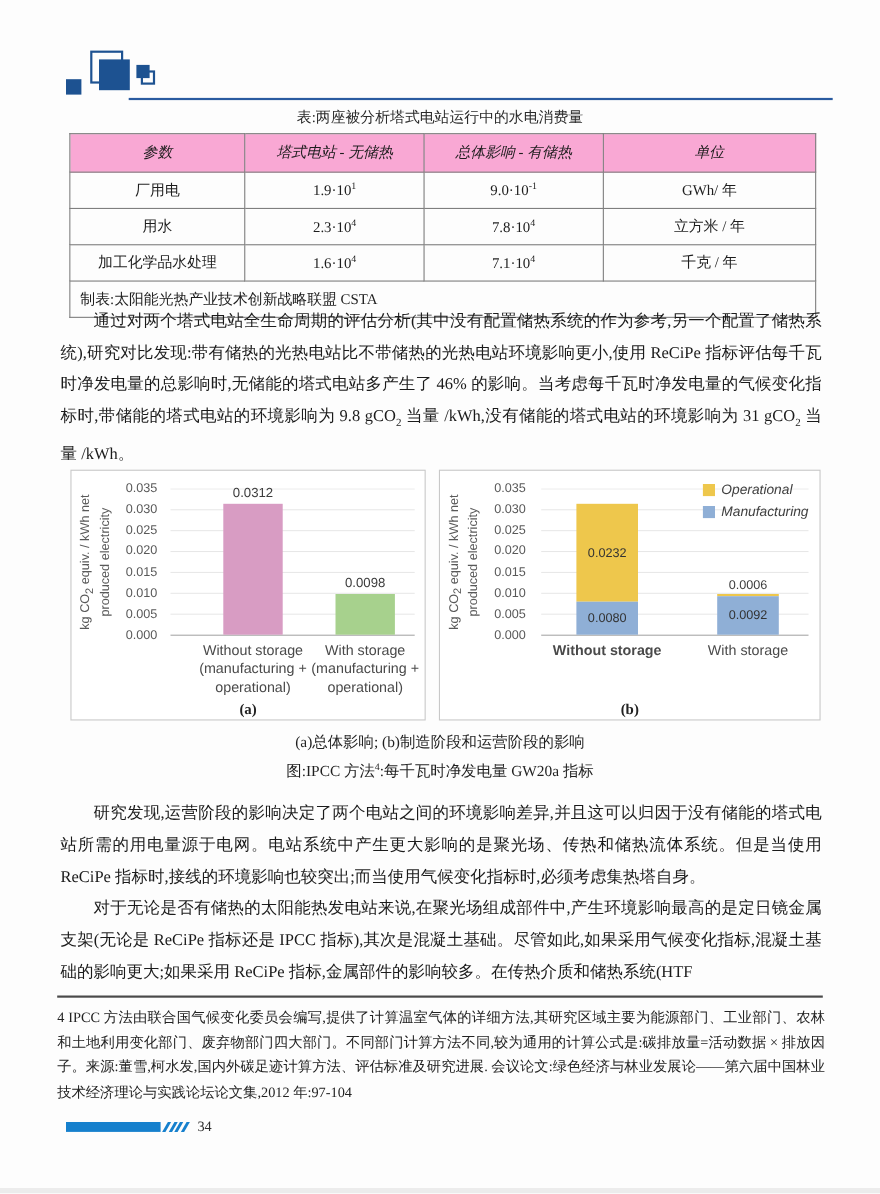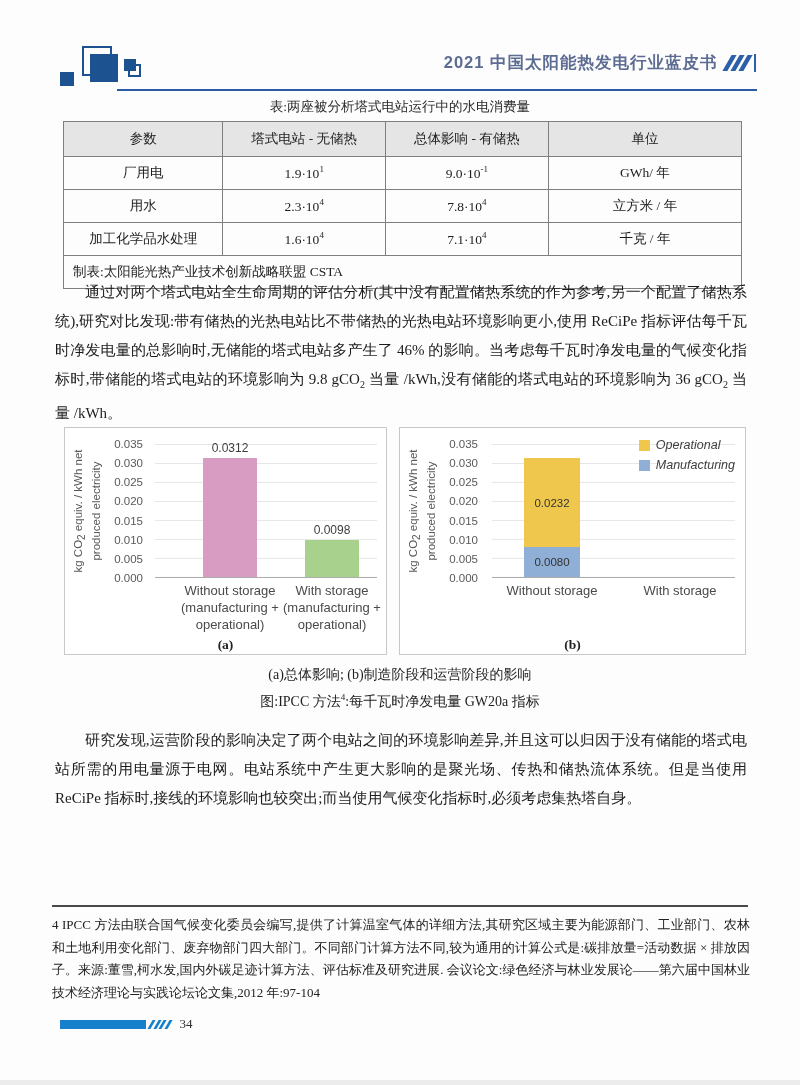--- a/index.html
+++ b/index.html
@@ -14,21 +14,21 @@
   .hdr-title { font-family:"Liberation Sans", sans-serif; font-size:16.5px; font-weight:bold; color:#5d6c92; letter-spacing:1px; }
   .slashes { display:flex; align-items:center; gap:3px; }
   .slash { width:5px; height:16px; background:#2d5fa8; transform:skewX(-30deg); }
   .slash-bar { width:2.5px; height:18px; background:#2d5fa8; margin-left:3px; }
   .hdr-rule { position:absolute; left:117px; right:43px; top:89px; height:2px; background:#2a5ba0; }
 
   
   .tbl-title { position:absolute; left:0; right:0; top:98px; text-align:center; font-size:13.5px; color:#2a2a2a; }
   table.wtab { position:absolute; left:63px; top:121px; width:679px; border-collapse:collapse; font-size:13.5px; color:#1d1d1d; }
   table.wtab th, table.wtab td { border:1px solid #7f7f7f; text-align:center; padding:7px 4px; font-weight:normal; }
-  table.wtab thead th { background:#e5e5e5; padding:8px 4px; }
+  table.wtab thead th { background:#f9a8d4; padding:8px 4px;font-style:italic; }
   table.wtab td.mk { text-align:left; padding-left:9px; }
   sup.sc { font-size:9px; }
 
   
   .para { position:absolute; left:55px; width:692px; font-size:15px; line-height:29px; text-align:justify; text-indent:2em; color:#1b1b1b; }
   sub.s2 { font-size:10px; }
 
   
   .panel { position:absolute; top:427px; height:228px; border:1px solid #c8c8c8; background:#fff;
            font-family:"Liberation Sans", sans-serif; color:#595959; }
@@ -77,29 +77,20 @@
 
 <div class="page">
 
   <div class="logo">
     <div class="sq" style="left:8px; top:28px; width:14px; height:14px;"></div>
     <div class="sq-o" style="left:30px; top:2px; width:30px; height:30px;"></div>
     <div class="sq" style="left:38px; top:10px; width:28px; height:28px;"></div>
     <div class="sq-o" style="left:76px; top:20px; width:13px; height:13px;"></div>
     <div class="sq" style="left:72px; top:15px; width:12px; height:12px;"></div>
   </div>
-  <div class="hdr-title-row">
-    <span class="hdr-title">2021 中国太阳能热发电行业蓝皮书</span>
-    <span class="slashes">
-      <span class="slash"></span>
-        <span class="slash"></span>
-        <span class="slash"></span>
-        <span class="slash-bar"></span>
-    </span>
-  </div>
   <div class="hdr-rule"></div>
 
   <div class="tbl-title">表:两座被分析塔式电站运行中的水电消费量</div>
   <table class="wtab">
     <thead>
       <tr>
         <th style="width:23.5%">参数</th>
         <th style="width:24%">塔式电站 - 无储热</th>
         <th style="width:24%">总体影响 - 有储热</th>
         <th style="width:28.5%">单位</th>
@@ -123,21 +114,21 @@
         <td><span>1.6·10</span><sup class="sc">4</sup></td>
         <td><span>7.1·10</span><sup class="sc">4</sup></td>
         <td>千克 / 年</td>
       </tr>
       <tr>
         <td class="mk" colspan="4">制表:太阳能光热产业技术创新战略联盟 CSTA</td>
       </tr>
     </tbody>
   </table>
 
-  <p class="para" style="top:278px;"><span>通过对两个塔式电站全生命周期的评估分析(其中没有配置储热系统的作为参考,另一个配置了储热系统),研究对比发现:带有储热的光热电站比不带储热的光热电站环境影响更小,使用 ReCiPe 指标评估每千瓦时净发电量的总影响时,无储能的塔式电站多产生了 46% 的影响。当考虑每千瓦时净发电量的气候变化指标时,带储能的塔式电站的环境影响为 9.8 gCO</span><sub class="s2">2</sub><span> 当量 /kWh,没有储能的塔式电站的环境影响为 36 gCO</span><sub class="s2">2</sub><span> 当量 /kWh。</span></p>
+  <p class="para" style="top:278px;"><span>通过对两个塔式电站全生命周期的评估分析(其中没有配置储热系统的作为参考,另一个配置了储热系统),研究对比发现:带有储热的光热电站比不带储热的光热电站环境影响更小,使用 ReCiPe 指标评估每千瓦时净发电量的总影响时,无储能的塔式电站多产生了 46% 的影响。当考虑每千瓦时净发电量的气候变化指标时,带储能的塔式电站的环境影响为 9.8 gCO</span><sub class="s2">2</sub><span> 当量 /kWh,没有储能的塔式电站的环境影响为 31 gCO</span><sub class="s2">2</sub><span> 当量 /kWh。</span></p>
 
   <div class="panel panel-a">
     <div class="ylabel"><span>kg CO</span><sub class="s2">2</sub><span> equiv. / kWh net produced electricity</span></div>
     <div class="yticks">
         <span class="tick" style="top: calc(0% - 8px);">0.035</span>
         <span class="tick" style="top: calc(14.2857% - 8px);">0.030</span>
         <span class="tick" style="top: calc(28.5714% - 8px);">0.025</span>
         <span class="tick" style="top: calc(42.8571% - 8px);">0.020</span>
         <span class="tick" style="top: calc(57.1429% - 8px);">0.015</span>
         <span class="tick" style="top: calc(71.4286% - 8px);">0.010</span>
@@ -183,30 +174,38 @@
         </div>
       </div>
       <div class="bar-col" style="left:32px; width:56px;">
         <div class="seg" style="height: 66.2857%; background: rgb(238, 199, 76);">
           <span class="seg-label">0.0232</span>
         </div>
         <div class="seg" style="height: 22.8571%; background: rgb(143, 175, 214);">
           <span class="seg-label">0.0080</span>
         </div>
       </div>
-      <span class="xlabel" style="left:-10px;">Without storage</span>
+      <div class="bar-col" style="left:160px; width:56px;">
+        <span class="above-label">0.0006</span>
+        <div class="seg" style="height: 1.71429%; background: rgb(238, 199, 76);"></div>
+        <div class="seg" style="height: 26.2857%; background: rgb(143, 175, 214);">
+          <span class="seg-label">0.0092</span>
+        </div>
+      </div>
+      <span class="xlabel" style="left:-10px;font-weight:bold;">Without storage</span>
       <span class="xlabel" style="left:118px;">With storage</span>
     </div>
     <div class="panel-tag">(b)</div>
   </div>
 
   <div class="fig-cap" style="top:666px;">(a)总体影响; (b)制造阶段和运营阶段的影响</div>
   <div class="fig-cap" style="top:692px;"><span>图:IPCC 方法</span><sup class="sc">4</sup><span>:每千瓦时净发电量 GW20a 指标</span></div>
 
   <p class="para" style="top:726px;">研究发现,运营阶段的影响决定了两个电站之间的环境影响差异,并且这可以归因于没有储能的塔式电站所需的用电量源于电网。电站系统中产生更大影响的是聚光场、传热和储热流体系统。但是当使用 ReCiPe 指标时,接线的环境影响也较突出;而当使用气候变化指标时,必须考虑集热塔自身。</p>
+  <p class="para" style="top:812px;">对于无论是否有储热的太阳能热发电站来说,在聚光场组成部件中,产生环境影响最高的是定日镜金属支架(无论是 ReCiPe 指标还是 IPCC 指标),其次是混凝土基础。尽管如此,如果采用气候变化指标,混凝土基础的影响更大;如果采用 ReCiPe 指标,金属部件的影响较多。在传热介质和储热系统(HTF</p>
 
   <div class="fn-rule"></div>
   <div class="footnote">4  IPCC 方法由联合国气候变化委员会编写,提供了计算温室气体的详细方法,其研究区域主要为能源部门、工业部门、农林和土地利用变化部门、废弃物部门四大部门。不同部门计算方法不同,较为通用的计算公式是:碳排放量=活动数据 × 排放因子。来源:董雪,柯水发,国内外碳足迹计算方法、评估标准及研究进展. 会议论文:绿色经济与林业发展论——第六届中国林业技术经济理论与实践论坛论文集,2012 年:97-104</div>
 
   <div class="footer">
     <span class="footer-bar"></span>
     <span class="f-slashes">
       <span class="f-slash"></span>
         <span class="f-slash"></span>
         <span class="f-slash"></span>

